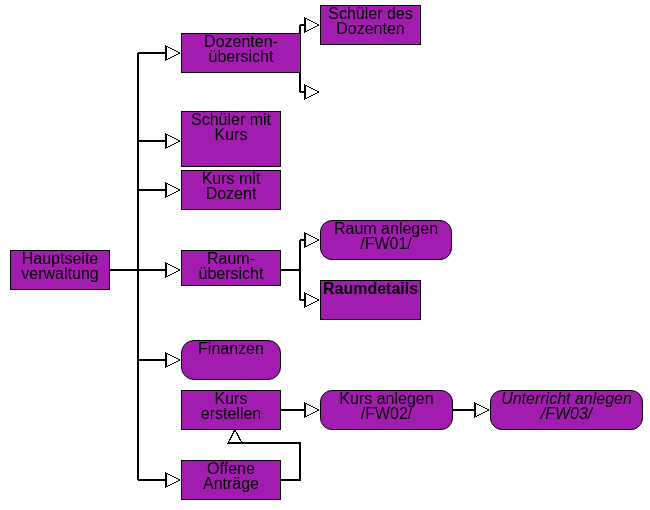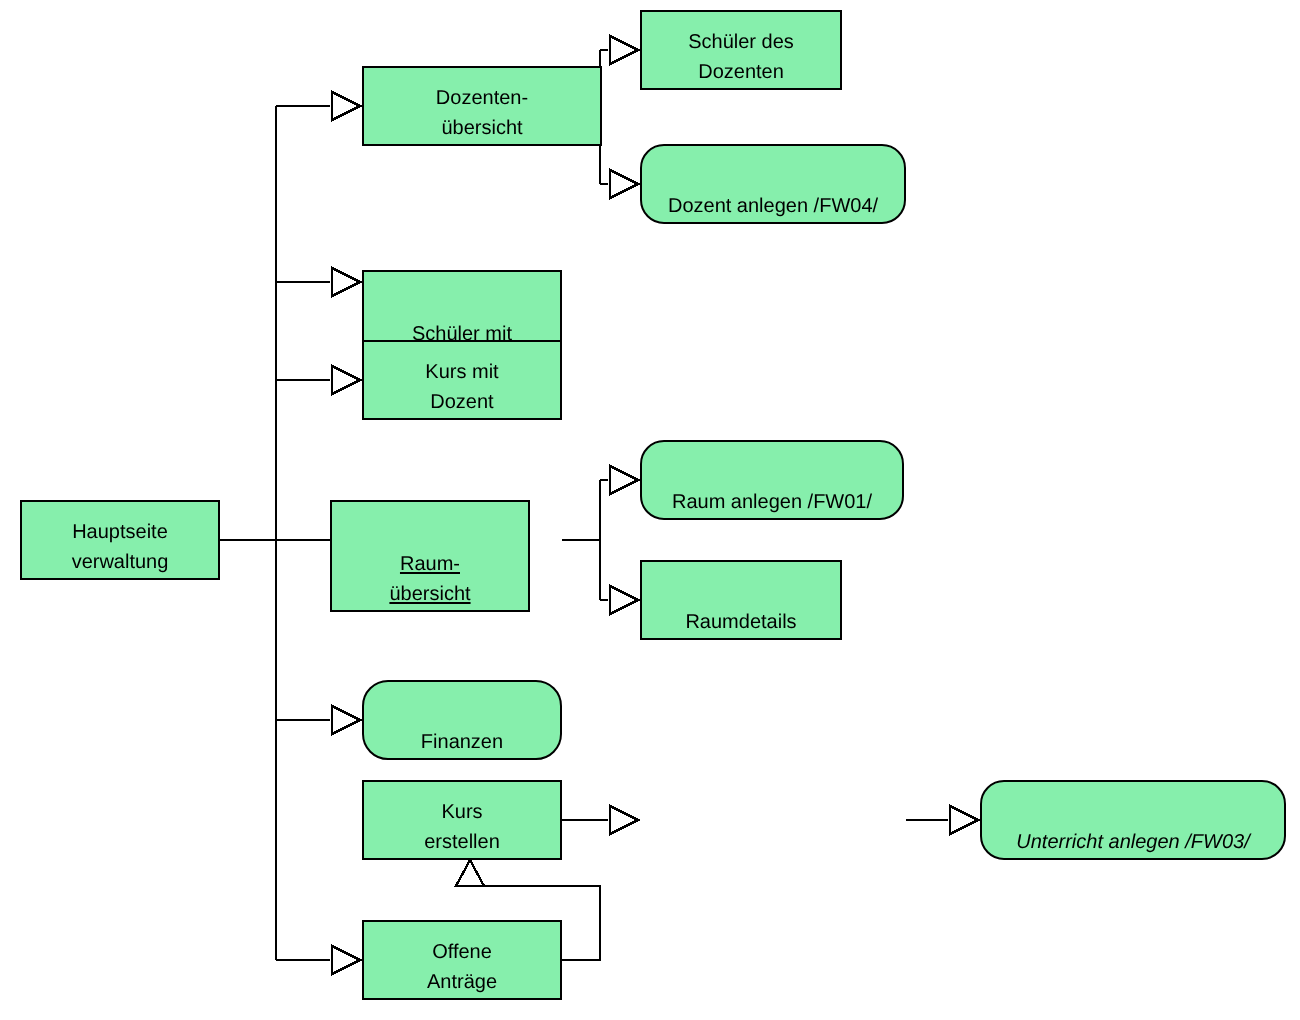--- a/index.html
+++ b/index.html
@@ -23,27 +23,27 @@
     position: absolute;
     left: 0;
     top: 0;
     width: 650px;
     height: 510px;
   }
   .node {
     position: absolute;
     box-sizing: border-box;
     border: 1px solid #000000;
-    background: #86efac;
+    background: #a21caf;
     color: #000000;
     font-family: "Liberation Sans", sans-serif;
-    font-size: 10px;
+    font-size: 16px;
     line-height: 15px;
     display: flex;
-    align-items: flex-end;
+    align-items: flex-start;
     justify-content: center;
     text-align: center;
     white-space: pre-line;
     z-index: 2;
   }
   .node.rounded {
     border-radius: 12px;
   }
 </style>
 </head>
@@ -112,56 +112,56 @@
   <div class="node" style="left:181px; top:33px; width:120px; height:40px;">
     <span>Dozenten-
 übersicht</span>
   </div>
 
   <div class="node" style="left:320px; top:5px; width:101px; height:40px;">
     <span>Schüler des
 Dozenten</span>
   </div>
 
-  <div class="node rounded" style="left:320px; top:72px; width:133px; height:40px;">
-    <span>Dozent anlegen /FW04/</span>
-  </div>
 
-  <div class="node" style="left:181px; top:135px; width:100px; height:56px;">
+  <div class="node" style="left:181px; top:111px; width:100px; height:56px;">
     <span>Schüler mit
 Kurs</span>
   </div>
 
   <div class="node" style="left:181px; top:170px; width:100px; height:40px;">
     <span>Kurs mit
 Dozent</span>
   </div>
 
-  <div class="node" style="left:165px; top:250px; width:100px; height:56px;text-decoration:underline;">
+  <div class="node" style="left:181px; top:250px; width:100px; height:36px;">
     <span>Raum-
 übersicht</span>
   </div>
 
   <div class="node rounded" style="left:320px; top:220px; width:132px; height:40px;">
     <span>Raum anlegen /FW01/</span>
   </div>
 
-  <div class="node" style="left:320px; top:280px; width:101px; height:40px;">
+  <div class="node" style="left:320px; top:280px; width:101px; height:40px;font-weight:bold;">
     <span>Raumdetails</span>
   </div>
 
   <div class="node" style="left:181px; top:340px; width:100px; height:40px;border-radius:13px;">
     <span>Finanzen</span>
   </div>
 
   <div class="node" style="left:181px; top:390px; width:100px; height:40px;">
     <span>Kurs
 erstellen</span>
   </div>
 
+  <div class="node rounded" style="left:320px; top:390px; width:133px; height:40px;">
+    <span>Kurs anlegen /FW02/</span>
+  </div>
 
   <div class="node rounded" style="left:490px; top:390px; width:153px; height:40px;font-style:italic;">
     <span>Unterricht anlegen /FW03/</span>
   </div>
 
   <div class="node" style="left:181px; top:460px; width:100px; height:40px;">
     <span>Offene
 Anträge</span>
   </div>
 

